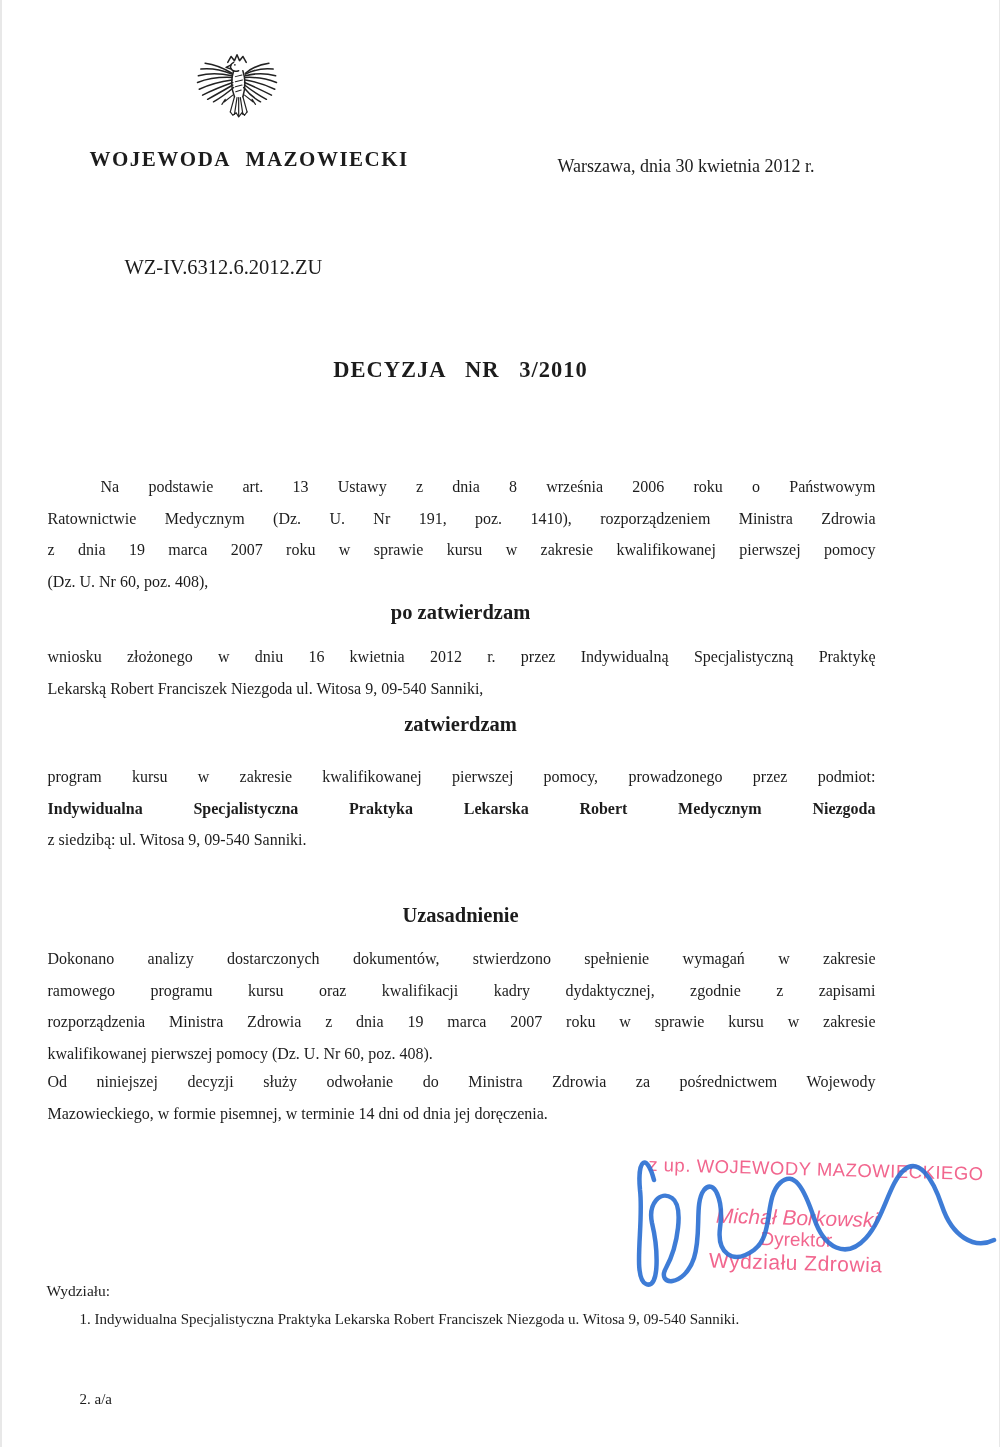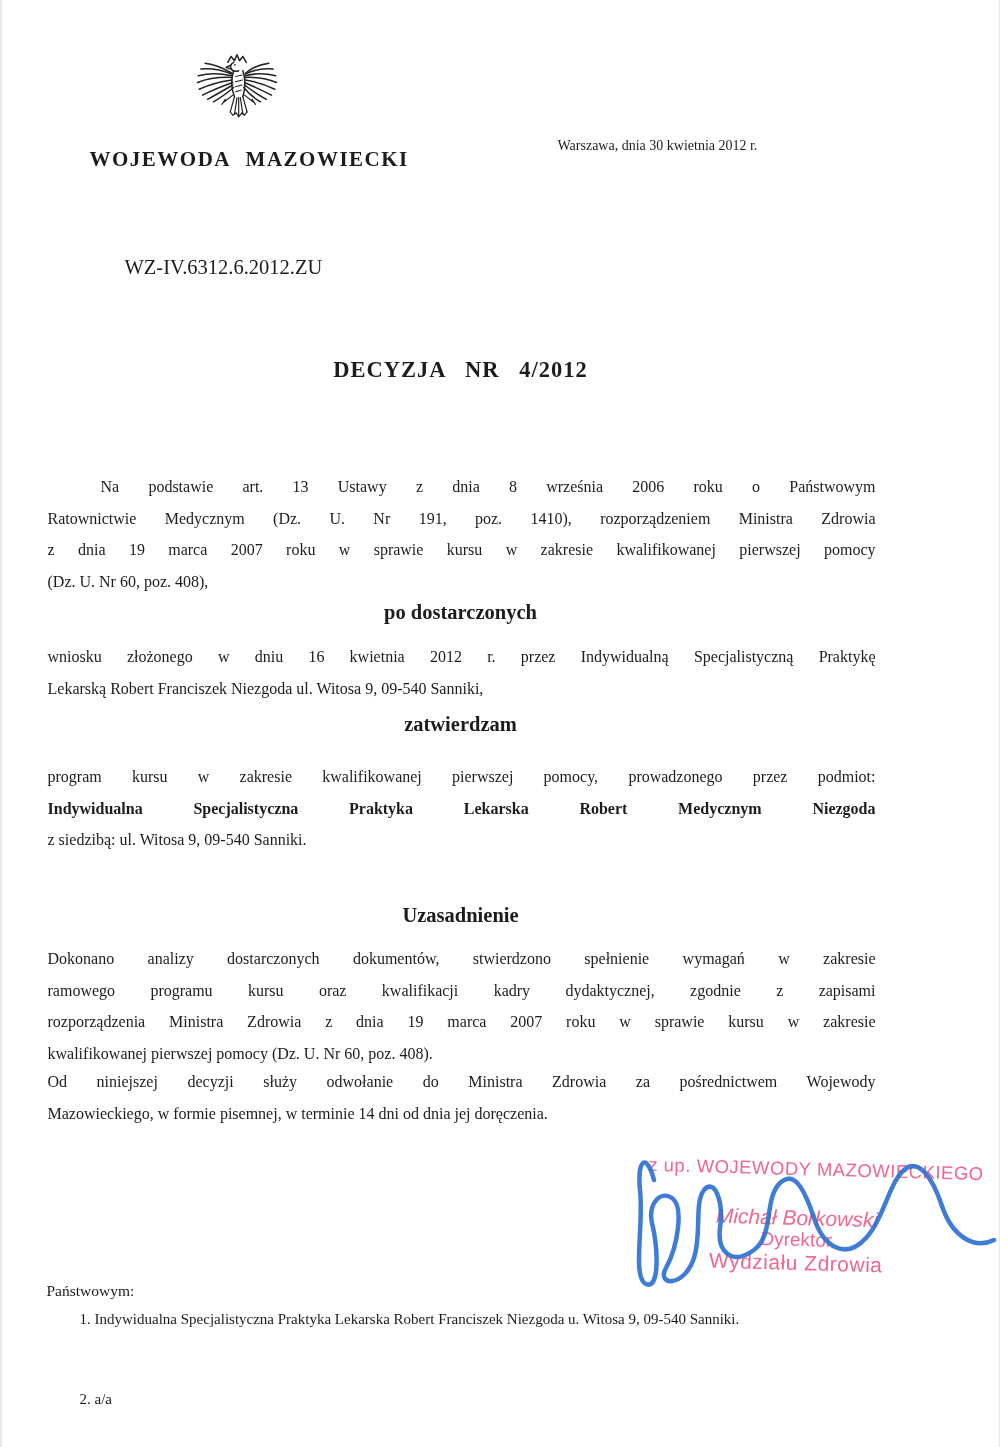--- a/index.html
+++ b/index.html
@@ -16,22 +16,22 @@
 
   
   #emblem{left:193px;top:50px;width:84px;height:86px;}
   #issuer{
     left:88px;top:147px;
     font-size:21px;font-weight:bold;
     letter-spacing:1.5px;word-spacing:9px;
     white-space:nowrap;
   }
   #place-date{
-    left:556px;top:138px;
-    font-size:14px;white-space:nowrap;
+    left:556px;top:156px;
+    font-size:18px;white-space:nowrap;
   }
   #reference{
     left:123px;top:256px;
     font-size:20.5px;white-space:nowrap;
   }
   #doc-title{
     left:45px;top:357px;width:828px;
     text-align:center;
     font-size:22.5px;font-weight:bold;
     letter-spacing:1px;word-spacing:13px;
@@ -122,30 +122,30 @@
 
       <path d="M45,50 L35,58 M36,55 L32,61 M59,50 L69,58 M68,55 L72,61" stroke-width="1.4"></path>
     </svg>
   </div>
 
   <div id="issuer" class="abs">WOJEWODA MAZOWIECKI</div>
   <div id="place-date" class="abs">Warszawa, dnia 30 kwietnia 2012 r.</div>
 
   <div id="reference" class="abs">WZ-IV.6312.6.2012.ZU</div>
 
-  <div id="doc-title" class="abs">DECYZJA NR 4/2012</div>
+  <div id="doc-title" class="abs">DECYZJA NR 3/2010</div>
 
   <div id="p-intro" class="abs col">
     <div class="line indent">Na podstawie art. 13 Ustawy z dnia 8 września 2006 roku o Państwowym</div>
     <div class="line">Ratownictwie Medycznym (Dz. U. Nr 191, poz. 1410), rozporządzeniem Ministra Zdrowia</div>
     <div class="line">z dnia 19 marca 2007 roku w sprawie kursu w zakresie kwalifikowanej pierwszej pomocy</div>
     <div class="line last">(Dz. U. Nr 60, poz. 408),</div>
   </div>
 
-  <div id="h-rozpatrzenie" class="abs sec-heading">po dostarczonych</div>
+  <div id="h-rozpatrzenie" class="abs sec-heading">po zatwierdzam</div>
 
   <div id="p-application" class="abs col">
     <div class="line">wniosku złożonego w dniu 16 kwietnia 2012 r. przez Indywidualną Specjalistyczną Praktykę</div>
     <div class="line last">Lekarską Robert Franciszek Niezgoda ul. Witosa 9, 09-540 Sanniki,</div>
   </div>
 
   <div id="h-zatwierdzam" class="abs sec-heading">zatwierdzam</div>
 
   <div id="p-approval" class="abs col">
     <div class="line">program kursu w zakresie kwalifikowanej pierwszej pomocy, prowadzonego przez podmiot:</div>
@@ -189,17 +189,17 @@
                C115,124 130,138 152,122
                C172,108 162,70 178,55
                C192,42 202,60 212,90
                C222,120 244,132 264,110
                C282,90 287,55 302,42
                C316,30 330,48 340,78
                C350,108 372,122 392,112" style="stroke:var(--signature-color,#2e71d3)" stroke-width="4.5" stroke-linecap="round" stroke-linejoin="round" opacity="0.92"></path>
     </svg>
   </div>
 
-  <div id="recipients-label" class="abs">Państwowym:</div>
+  <div id="recipients-label" class="abs">Wydziału:</div>
   <div id="recipient-1" class="abs recipient">1. Indywidualna Specjalistyczna Praktyka Lekarska Robert Franciszek Niezgoda u. Witosa 9, 09-540 Sanniki.</div>
   <div id="recipient-2" class="abs recipient">2. a/a</div>
 
 </div>
 
 </body></html>

